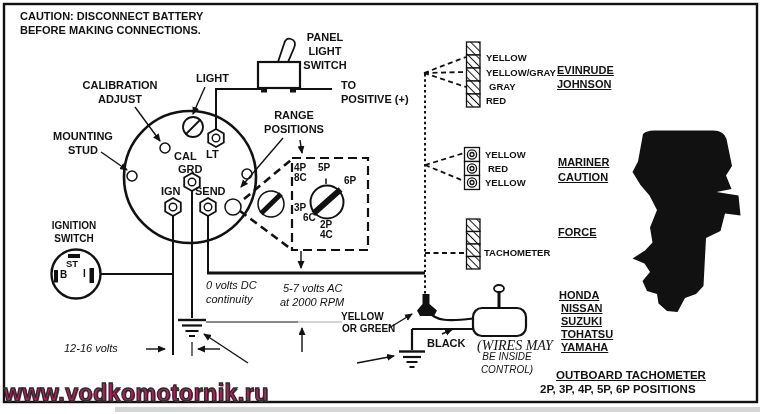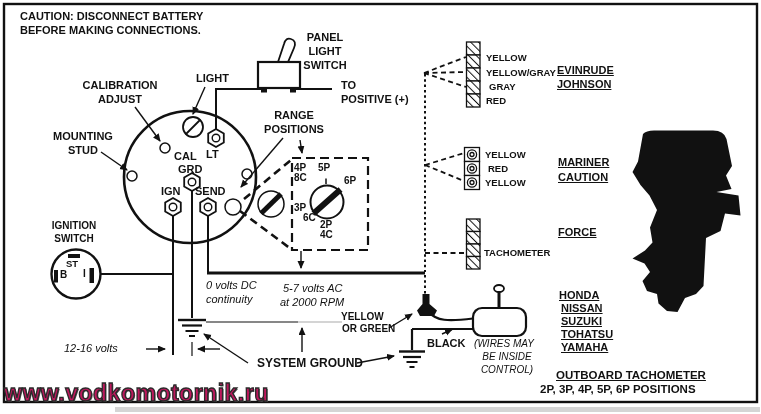--- a/index.html
+++ b/index.html
@@ -224,26 +224,25 @@
   <div class="lbl ctr xs" style="left:42px;top:233px;width:64px;">SWITCH</div>
   <div class="lbl xs" style="left:60px;top:269px;">B</div>
   <div class="lbl sm" style="left:66px;top:259px;">ST</div>
   <div class="lbl xs" style="left:83px;top:268px;">I</div>
 
   <div class="lbl it" style="left:206px;top:279px;">0 volts DC</div>
   <div class="lbl it" style="left:206px;top:293px;">continuity</div>
   <div class="lbl it" style="left:283px;top:282px;">5-7 volts AC</div>
   <div class="lbl it" style="left:280px;top:296px;">at 2000 RPM</div>
   <div class="lbl it" style="left:64px;top:342px;">12-16 volts</div>
-  <div class="lbl" style="left:257px;top:357px;font-size:12px;">SYSTEM GROUND</div>
 
   <div class="lbl xs" style="left:341px;top:311px;">YELLOW</div>
   <div class="lbl xs" style="left:342px;top:323px;">OR GREEN</div>
   <div class="lbl" style="left:427px;top:337px;">BLACK</div>
-  <div class="lbl ctr it" style="left:465px;top:338px;width:78px;font-size:10px;">(WIRES MAY</div>
+  <div class="lbl ctr it" style="left:476px;top:338px;width:78px;font-size:14px;font-family:Liberation Serif, serif;">(WIRES MAY</div>
   <div class="lbl ctr it" style="left:468px;top:351px;width:78px;font-size:10px;">BE INSIDE</div>
   <div class="lbl ctr it" style="left:468px;top:364px;width:78px;font-size:10px;">CONTROL)</div>
 
   <div class="lbl sm" style="left:486px;top:53px;">YELLOW</div>
   <div class="lbl sm" style="left:486px;top:68px;">YELLOW/GRAY</div>
   <div class="lbl sm" style="left:489px;top:82px;">GRAY</div>
   <div class="lbl sm" style="left:486px;top:96px;">RED</div>
   <div class="lbl u" style="left:557px;top:64px;">EVINRUDE</div>
   <div class="lbl u" style="left:557px;top:78px;">JOHNSON</div>
 

